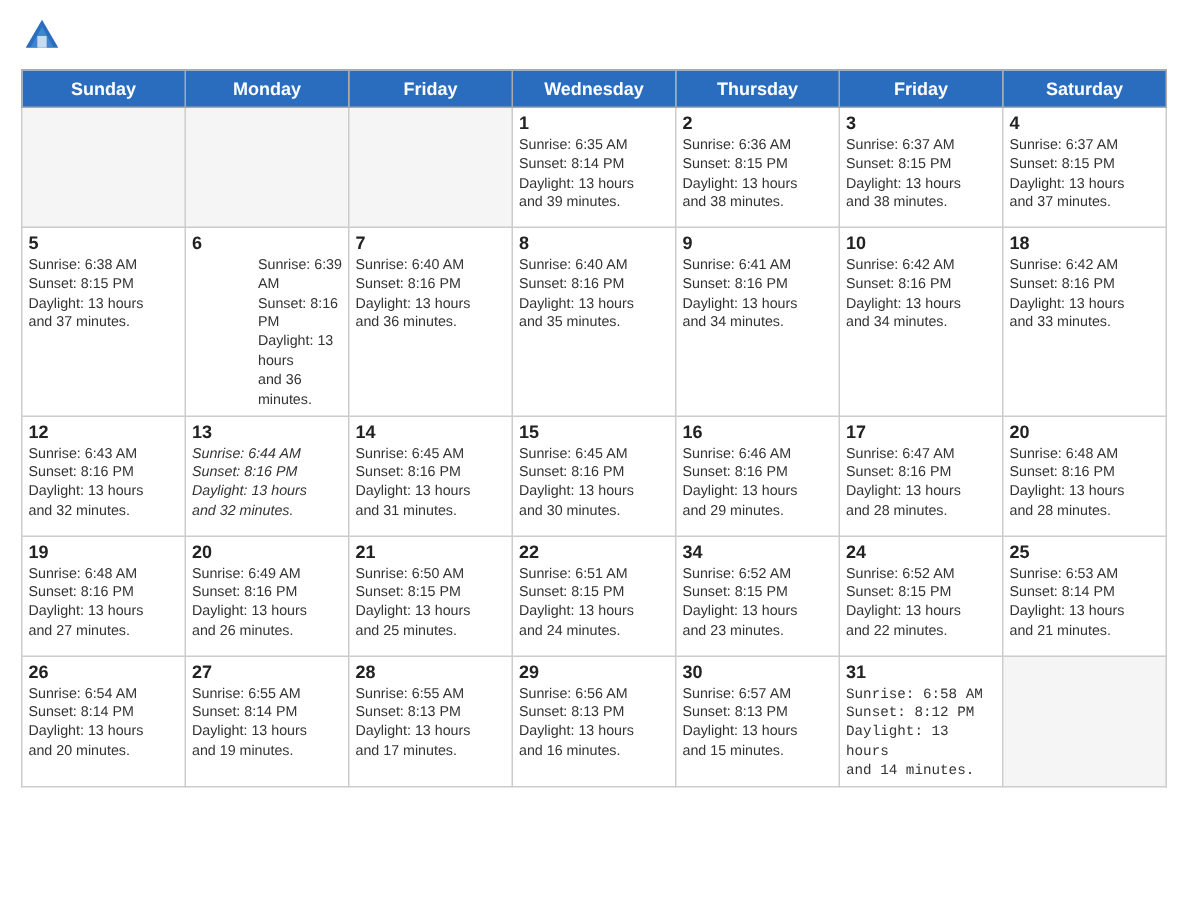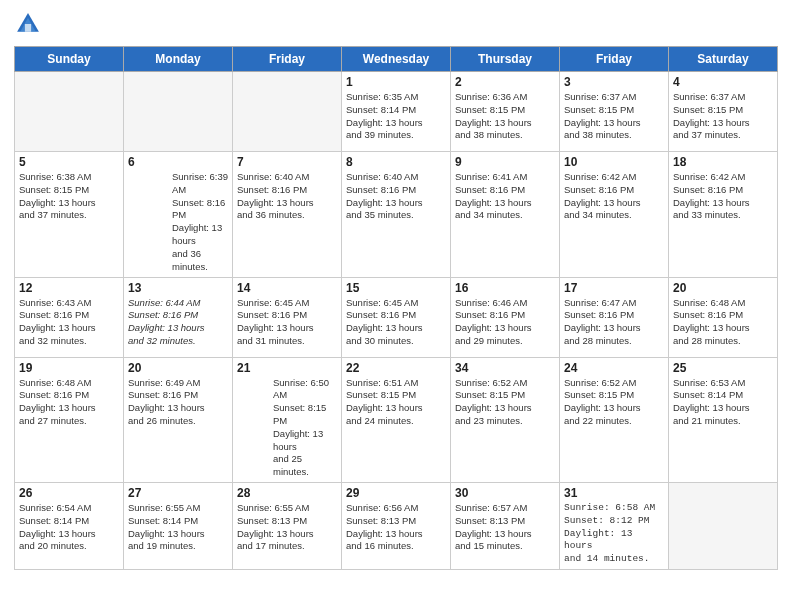--- a/index.html
+++ b/index.html
@@ -268,21 +268,21 @@
           </td>
           <td>
             <div class="day-num">20</div>
             <div class="day-info" style="white-space: pre-line;">Sunrise: 6:49 AM
 Sunset: 8:16 PM
 Daylight: 13 hours
 and 26 minutes.</div>
           </td>
           <td>
             <div class="day-num">21</div>
-            <div class="day-info" style="white-space: pre-line; margin-left: 36px;">Sunrise: 6:50 AM
+            <div class="day-info" style="white-space: pre-line;">Sunrise: 6:50 AM
 Sunset: 8:15 PM
 Daylight: 13 hours
 and 25 minutes.</div>
           </td>
           <td>
             <div class="day-num">22</div>
             <div class="day-info" style="white-space: pre-line;">Sunrise: 6:51 AM
 Sunset: 8:15 PM
 Daylight: 13 hours
 and 24 minutes.</div>

